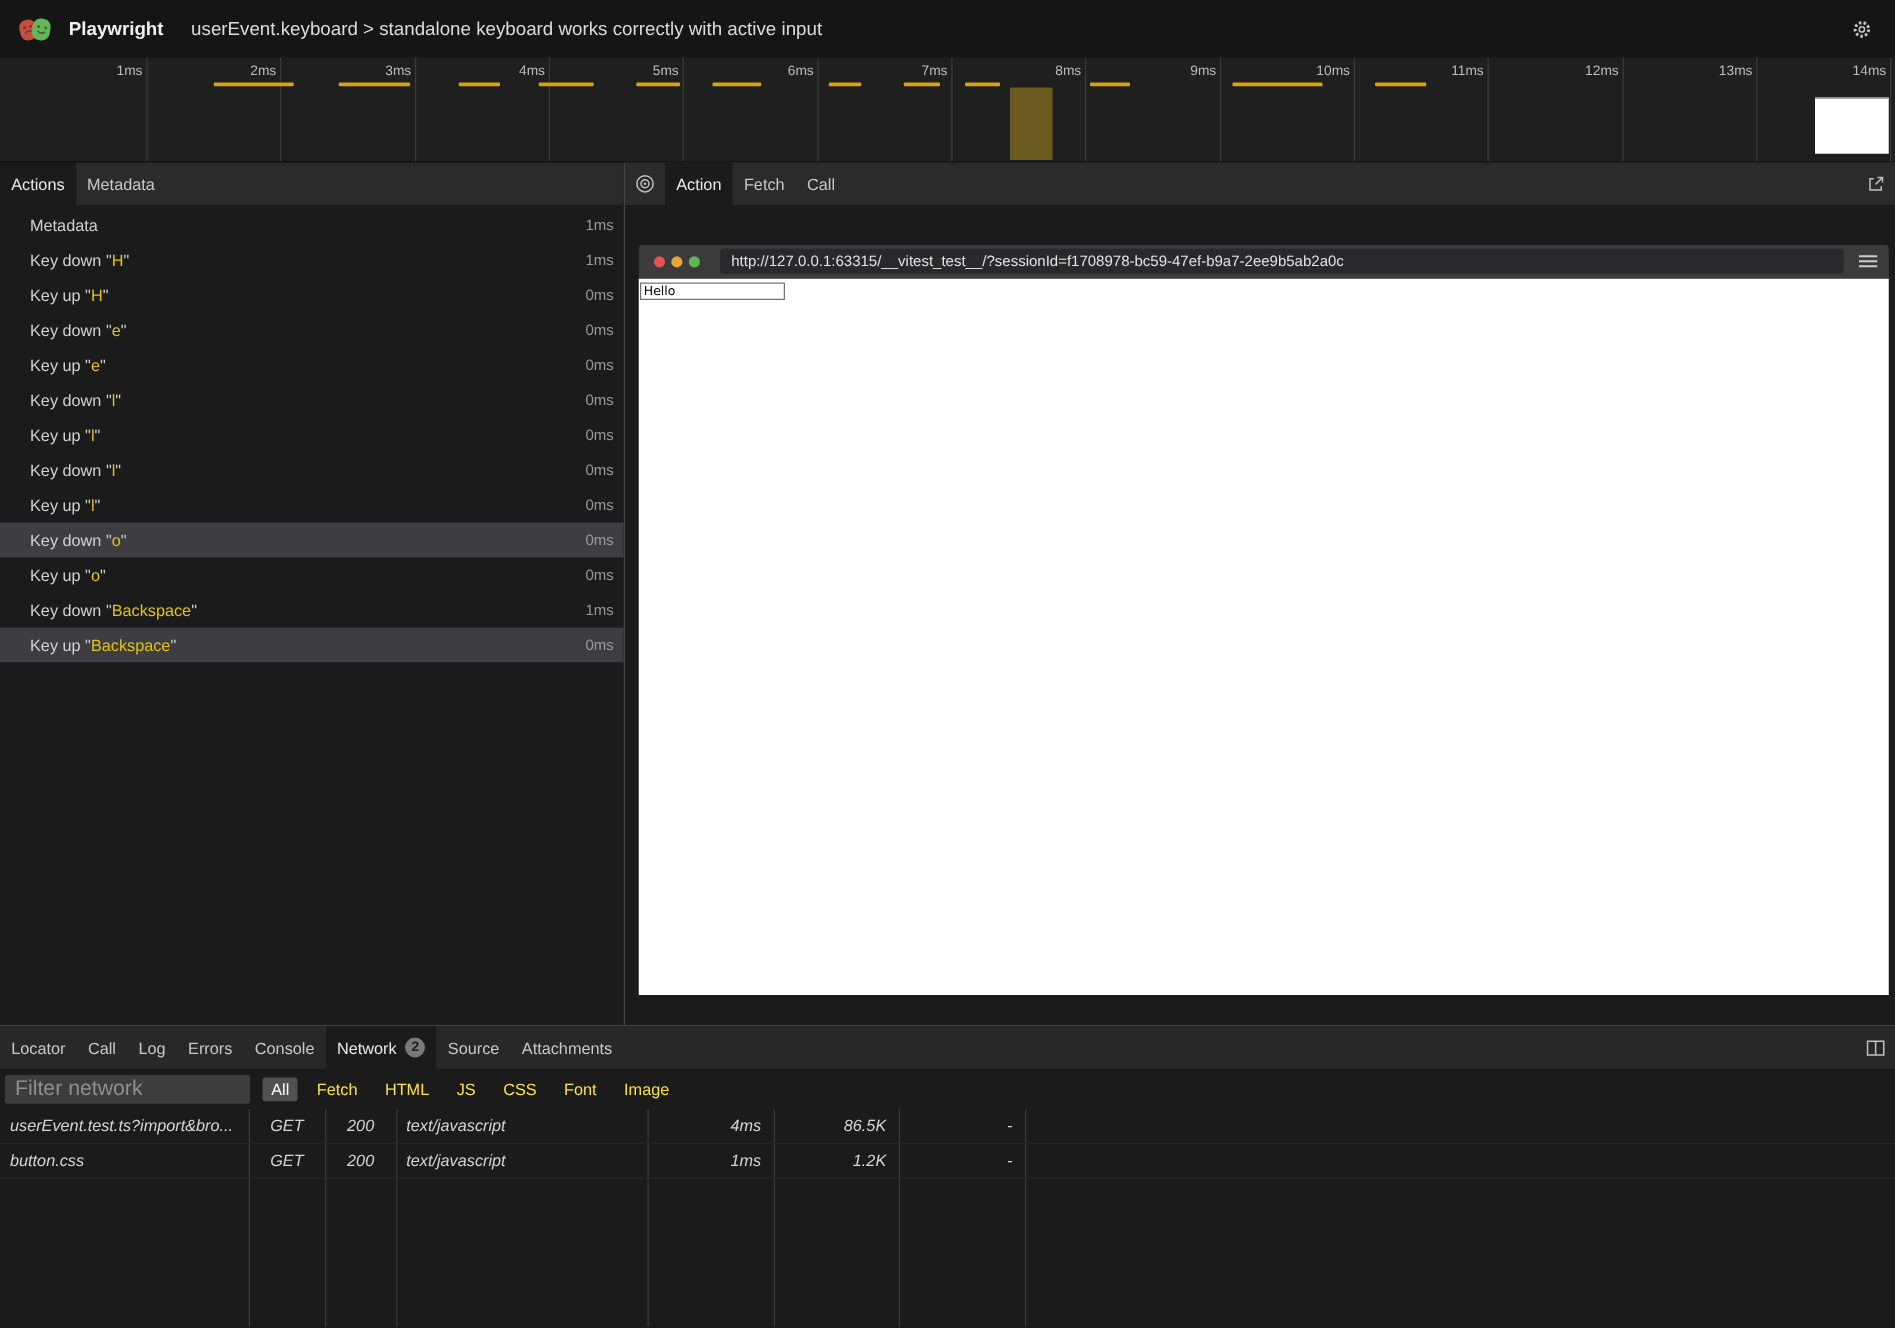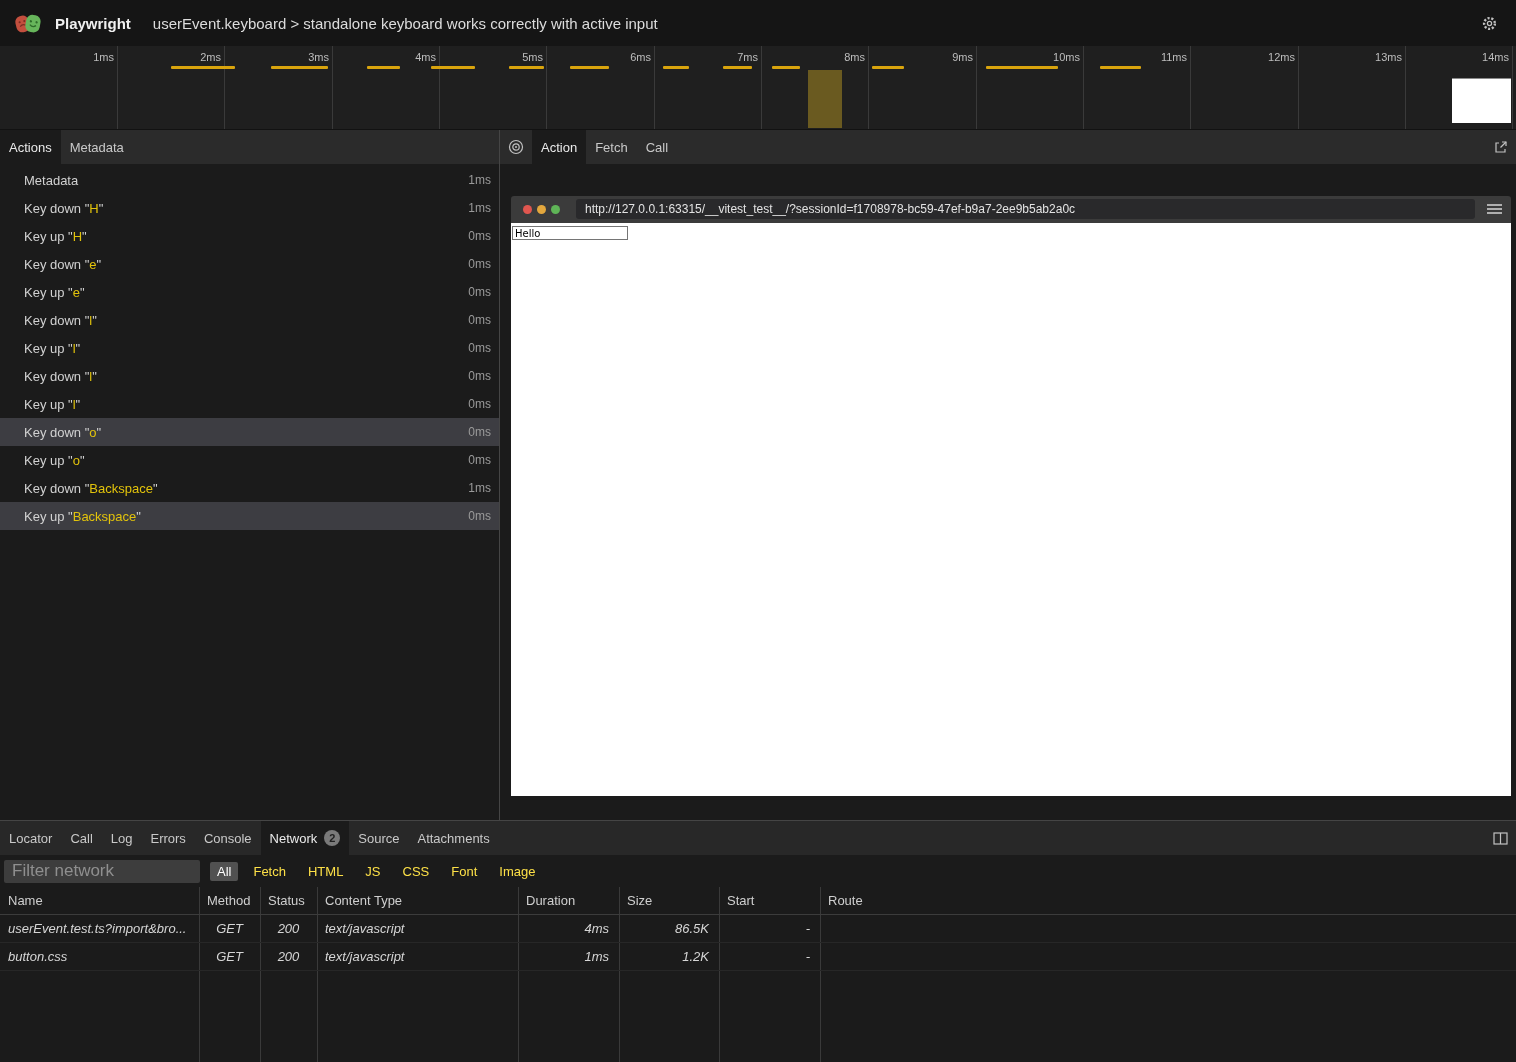--- a/index.html
+++ b/index.html
@@ -486,30 +486,20 @@
 
   <div class="net-area">
     <div class="colline" style="left:199px"></div>
     <div class="colline" style="left:260px"></div>
     <div class="colline" style="left:317px"></div>
     <div class="colline" style="left:518px"></div>
     <div class="colline" style="left:619px"></div>
     <div class="colline" style="left:719px"></div>
     <div class="colline" style="left:820px"></div>
 
-    <div class="net-row net-head">
-      <div>Name</div>
-      <div>Method</div>
-      <div>Status</div>
-      <div>Content Type</div>
-      <div>Duration</div>
-      <div>Size</div>
-      <div>Start</div>
-      <div>Route</div>
-    </div>
 
     <div class="net-body">
 
         <div class="net-row">
           <div>userEvent.test.ts?import&amp;bro...</div>
           <div class="c-center">GET</div>
           <div class="c-center">200</div>
           <div>text/javascript</div>
           <div class="c-right">4ms</div>
           <div class="c-right">86.5K</div>

